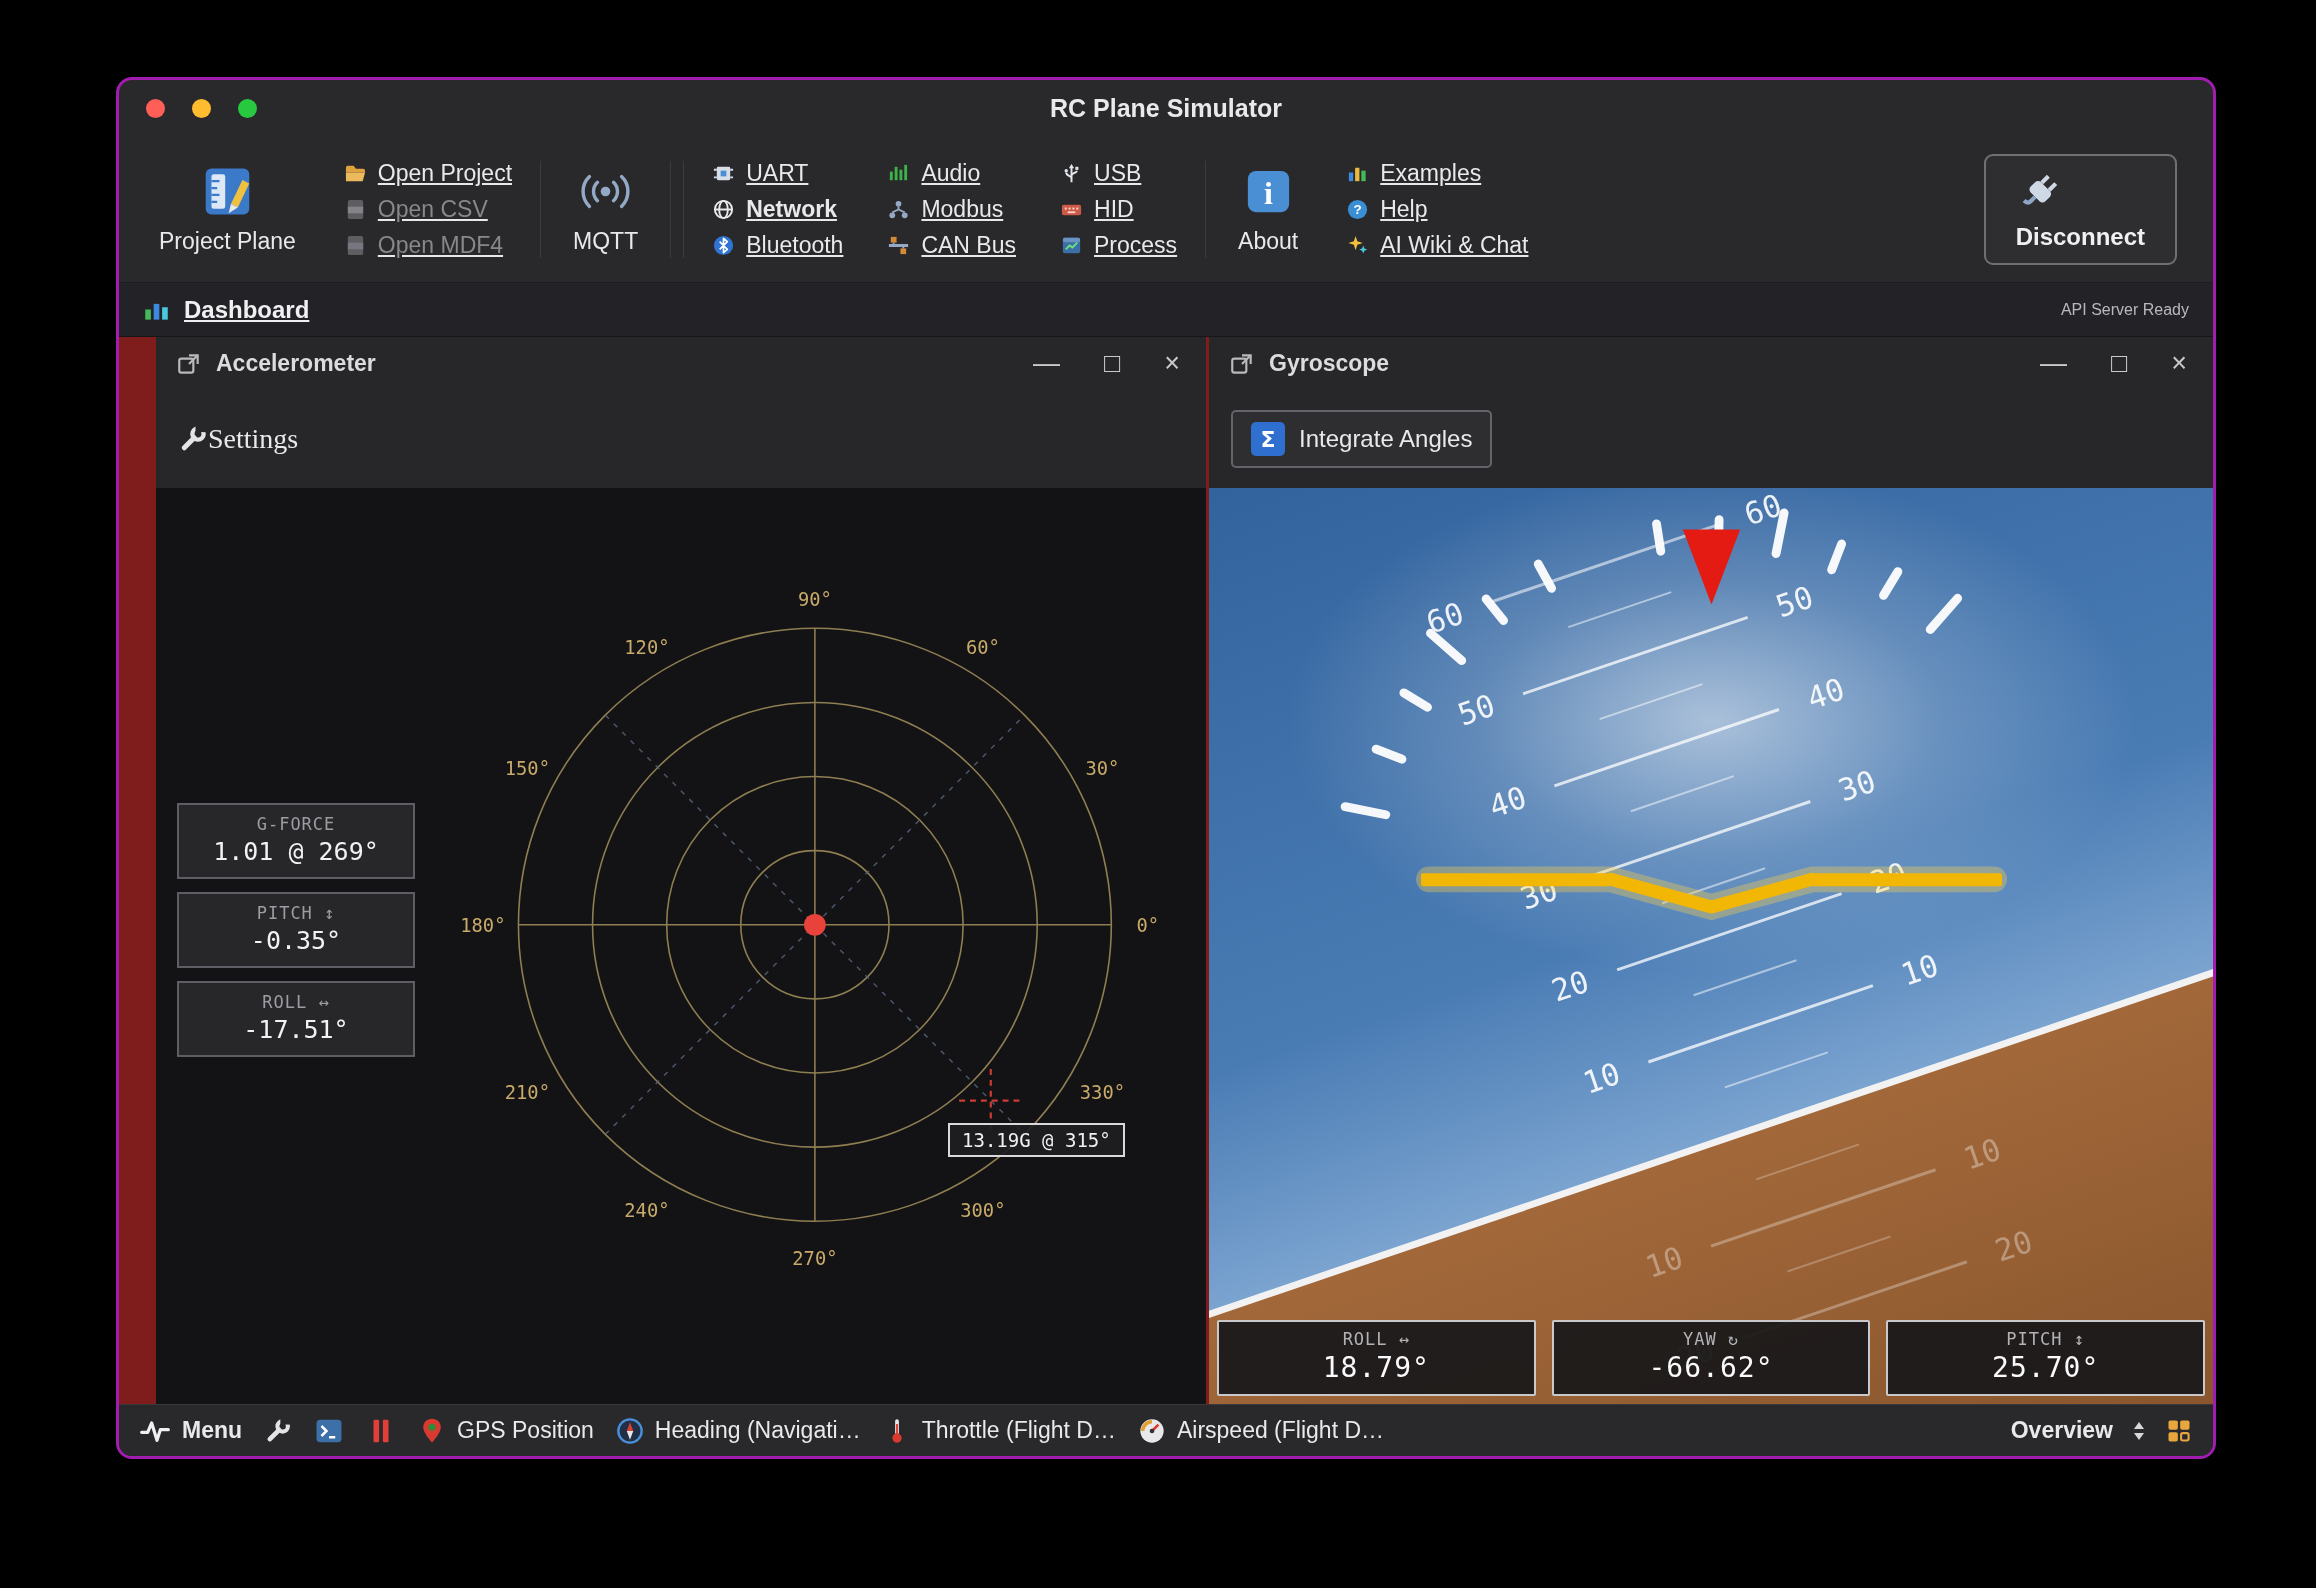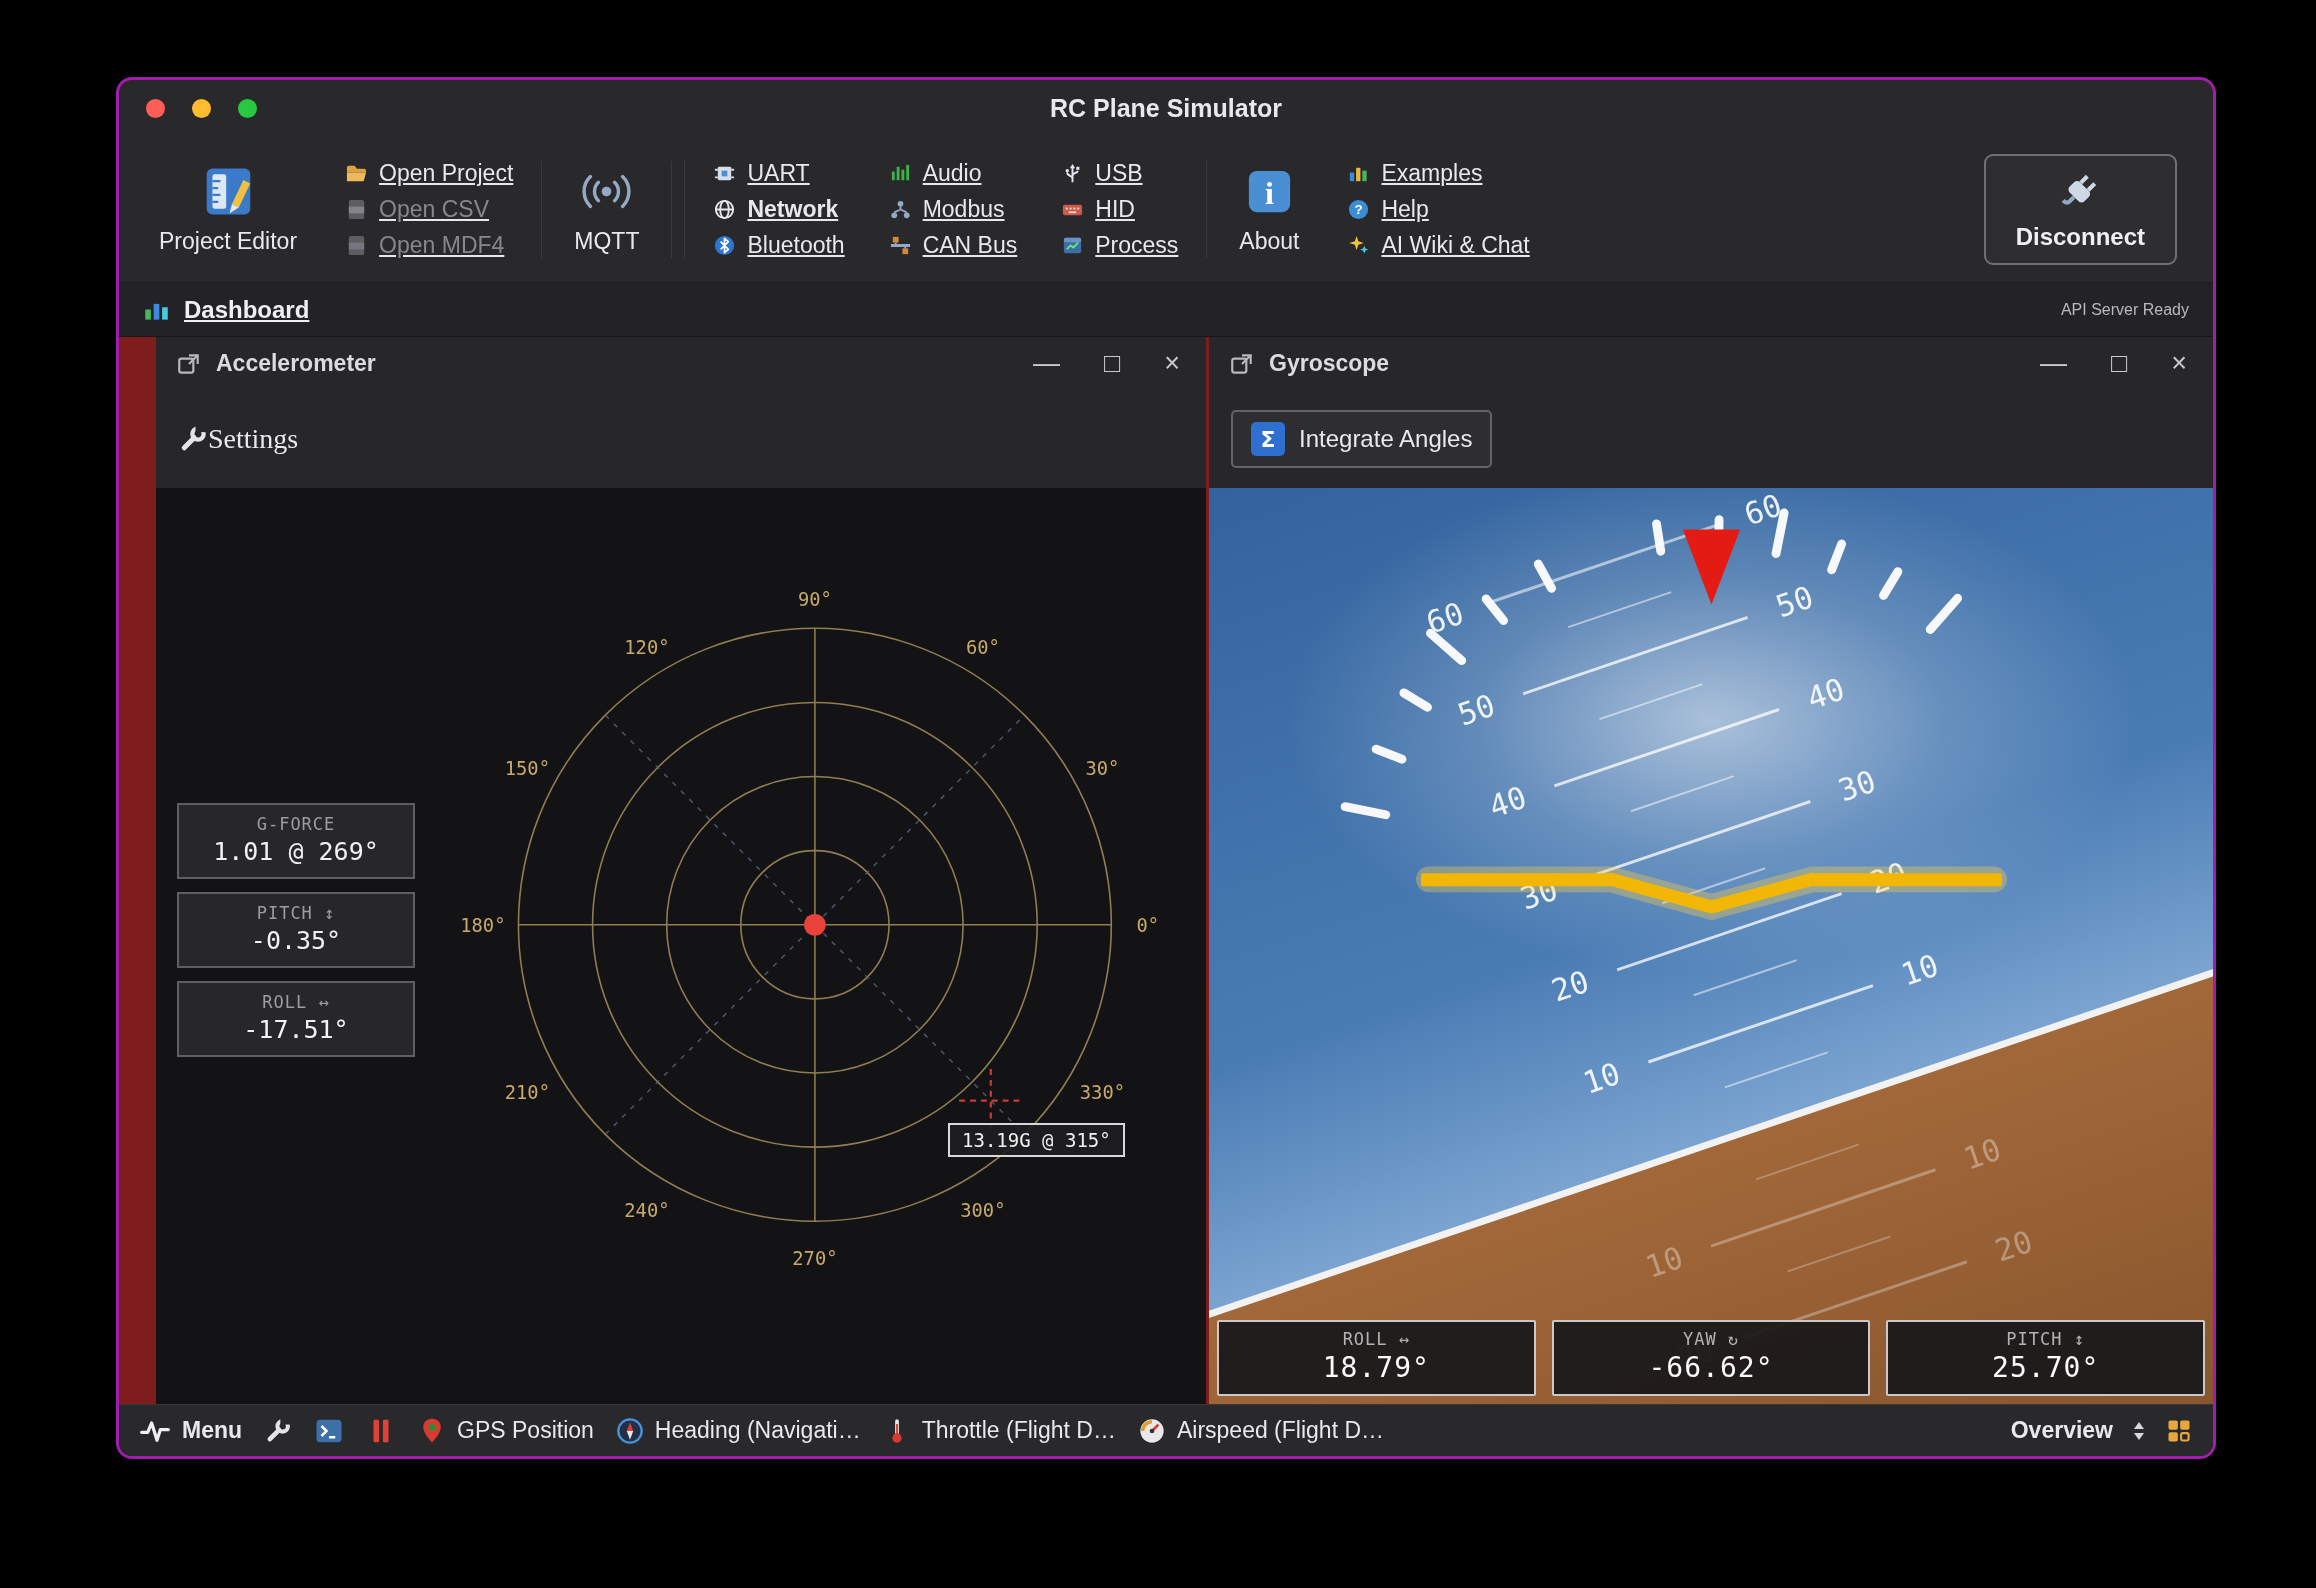--- a/index.html
+++ b/index.html
@@ -13,21 +13,21 @@
   .title{font-size:25px;font-weight:bold;color:#e9e9eb;}
   
   .toolbar{height:145px;flex:0 0 auto;display:flex;align-items:center;padding:0 14px;}
   .tb-big{display:flex;flex-direction:column;align-items:center;justify-content:center;gap:9px;padding:0 26px;cursor:default;}
   .tb-big .lbl{font-size:23px;color:#e9e9eb;white-space:nowrap;}
   .tb-stack{display:flex;flex-direction:column;gap:9px;padding:0 22px;text-decoration:underline;}
   .tb-row{display:flex;align-items:center;gap:11px;font-size:23px;color:#e9e9eb;white-space:nowrap;}
   .tb-row.disabled{color:#87878c;}
   .tb-row.strong{font-weight:bold;}
   .tb-sep{width:1px;height:97px;background:#3b3b3f;margin:0 6px;flex:0 0 auto;}
-  .disconnect{margin-left:auto;margin-right:22px;display:flex;flex-direction:column;align-items:center;gap:7px;border:2px solid #707074;border-radius:9px;background:#2e2e31;padding:10px 30px 12px;}
+  .disconnect{margin-left:auto;margin-right:22px;display:flex;flex-direction:column;gap:7px;border:2px solid #707074;border-radius:9px;background:#2e2e31;padding:10px 30px 12px;}
   .disconnect .lbl{font-size:24px;font-weight:bold;color:#f0f0f2;}
   
   .dashbar{height:53px;flex:0 0 auto;background:#232327;border-top:1px solid #1d1d20;border-bottom:1px solid #161618;display:flex;align-items:center;padding:0 24px;gap:14px;}
   .dashbar .dtitle{font-size:24px;font-weight:bold;color:#f0f0f2;text-decoration:underline;}
   .dashbar .dstatus{margin-left:auto;font-size:16px;color:#b9b9bc;}
   
   .content{flex:1;display:flex;gap:3px;background:#7f1d1d;min-height:0;padding-left:37px;}
   .panel{display:flex;flex-direction:column;background:#27272a;min-width:0;}
   .panel.left{width:1050px;flex:0 0 auto;}
   .panel.right{flex:1;}
@@ -80,21 +80,21 @@
           <rect x="10" y="9" width="12" height="30" rx="2" fill="#dce8f5"></rect>
           <g stroke="#3b79c9" stroke-width="2">
             <line x1="10" y1="15" x2="17" y2="15"></line>
             <line x1="10" y1="21" x2="15" y2="21"></line>
             <line x1="10" y1="27" x2="17" y2="27"></line>
             <line x1="10" y1="33" x2="15" y2="33"></line>
           </g>
           <path d="M27 35 L37 14 l6 3 -10 21 z" fill="#f0c040"></path>
           <path d="M27 35 l6 3 -8 5 z" fill="#e8e8ea"></path>
         </svg>
-      <span class="lbl">Project Editor</span>
+      <span class="lbl">Project Plane</span>
     </div>
 
     <div class="tb-stack">
       <div class="tb-row">
         <svg width="23" height="23" viewBox="0 0 24 24">
             <path d="M2 6 a2 2 0 0 1 2-2 h6 l2.5 3 H20 a2 2 0 0 1 2 2 v2 H2 z" fill="#e0a23e"></path>
             <path d="M2 11 h20 l-2.5 9 H2 z" fill="#ecb95c"></path>
           </svg>
         <span>Open Project</span>
       </div>

